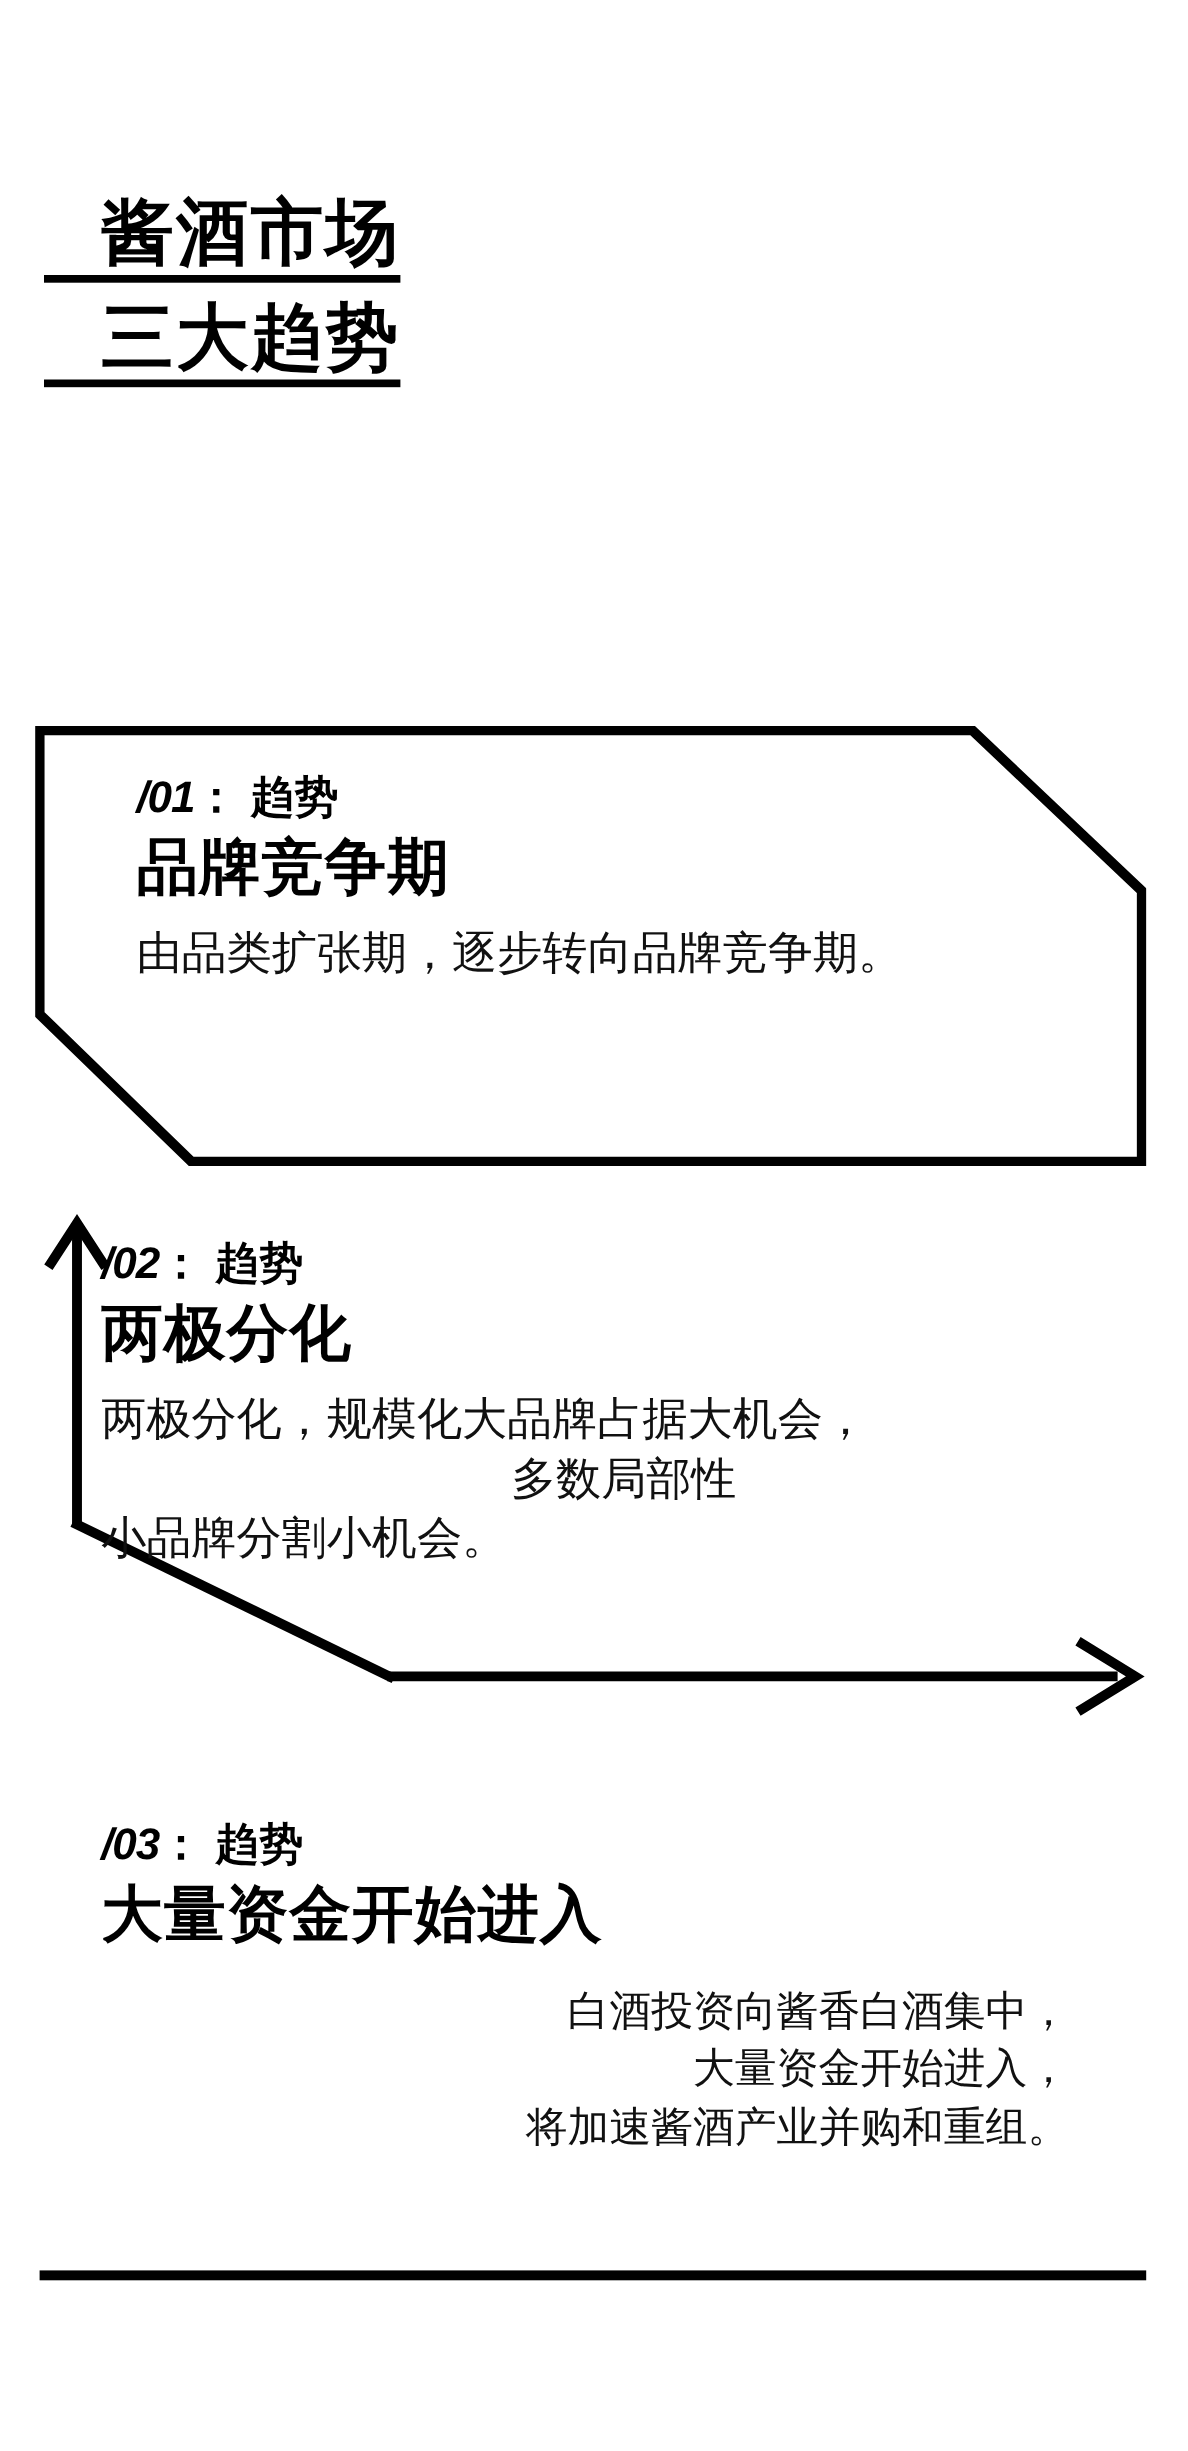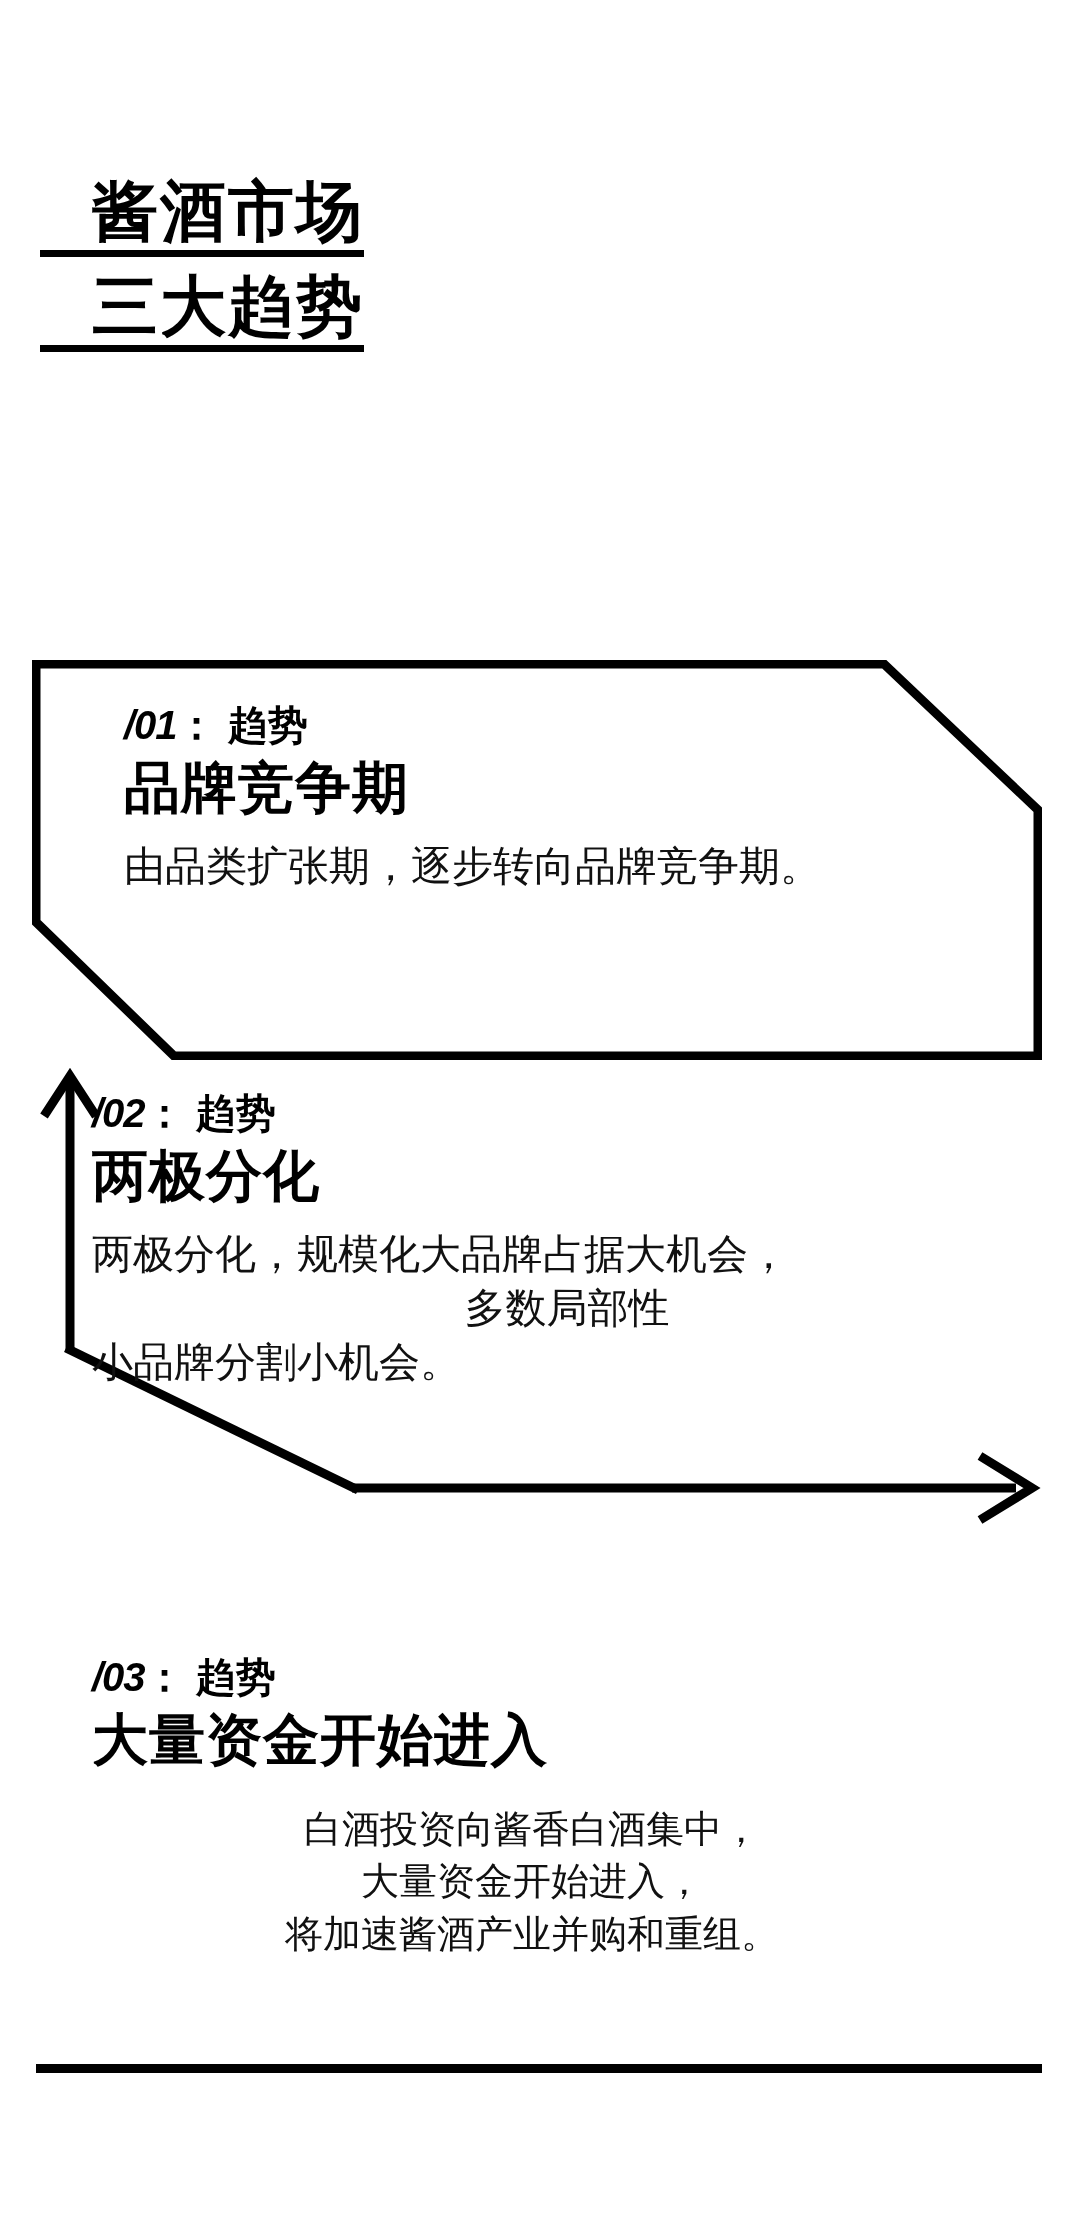--- a/index.html
+++ b/index.html
@@ -65,21 +65,21 @@
     left: 60px;
     top: 38px;
     width: 930px;
     margin-left: 32px;
   }
 
   
   .box02-wrap {
     position: absolute;
     left: 32px;
-    top: 1064px;
+    top: 1100px;
     width: 1012px;
     height: 500px;
   }
   .box02-svg {
     position: absolute;
     left: 0;
     top: 0;
     width: 1012px;
     height: 500px;
   }
@@ -147,21 +147,21 @@
   
   .body03 {
     font-size: 38px;
     font-weight: 300;
     line-height: 1.38;
     color: #111111;
     margin: 26px 0 0 0;
     text-align: center;
     width: 880px;
   }
-  .body03 .bl { display: block; white-space: nowrap; }
+  .body03 .bl { display: block; white-space: nowrap; text-align: right; }
 
   
   .bottom-rule {
     position: absolute;
     left: 36px;
     top: 2064px;
     width: 1006px;
     height: 9px;
     background: #000000;
   }

